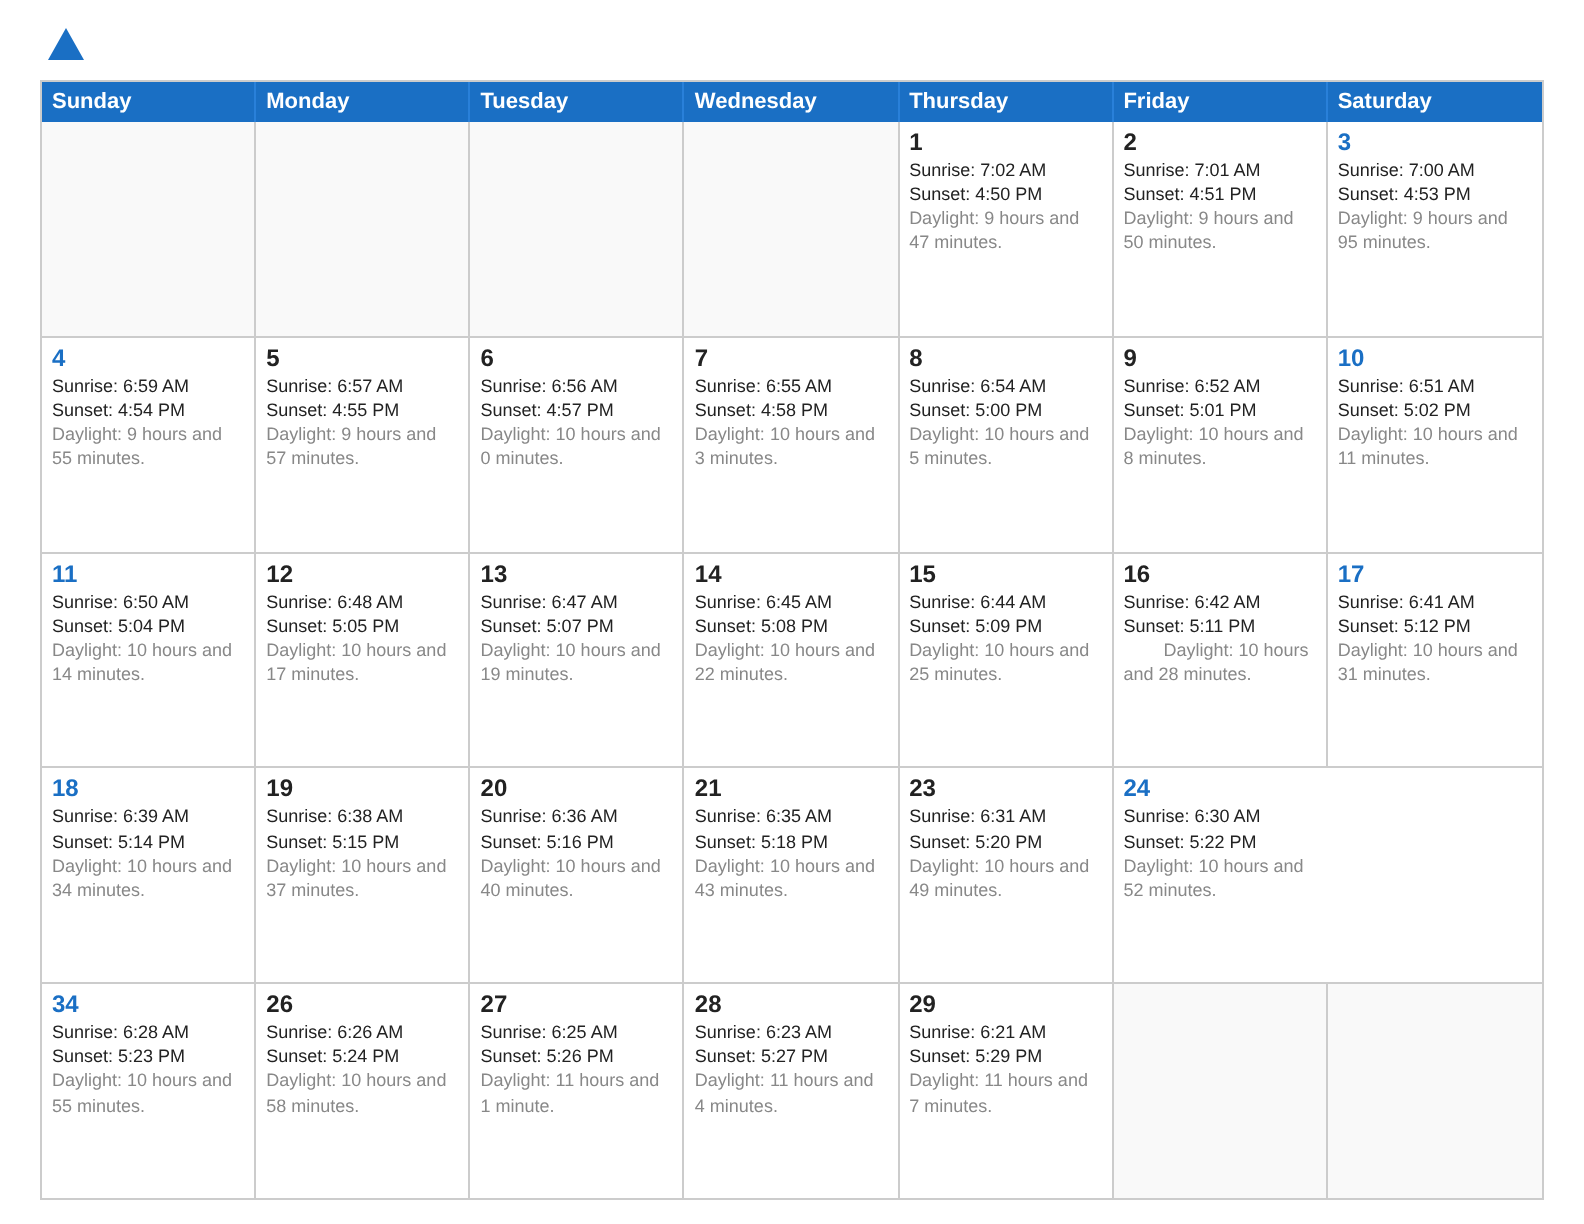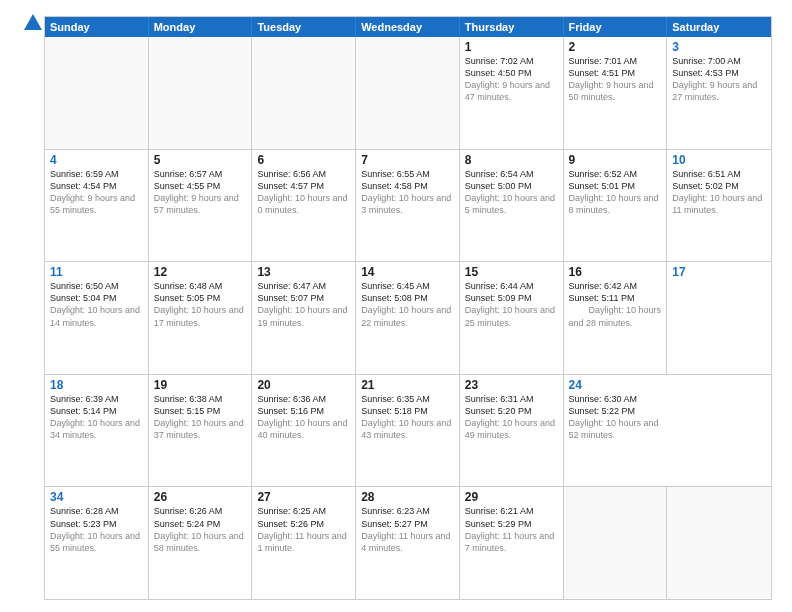--- a/index.html
+++ b/index.html
@@ -8,21 +8,21 @@
       background: #fff;
       width: 792px;
       height: 612px;
       overflow: hidden;
     }
     .page {
       width: 792px;
       height: 612px;
       padding: 16px 20px 12px 20px;
       display: flex;
-      flex-direction: row;
+      flex-direction: column;
     }
     .header {
       display: flex;
       justify-content: space-between;
       align-items: flex-start;
       margin-bottom: 10px;
     }
     .logo {
       display: flex;
       align-items: center;
@@ -141,21 +141,21 @@
           <div class="cal-cell">
             <div class="day-num">1</div>
             <div class="cell-info">Sunrise: 7:02 AM<br>Sunset: 4:50 PM<br><span style="color:#888;">Daylight: 9 hours and 47 minutes.</span></div>
           </div>
           <div class="cal-cell">
             <div class="day-num">2</div>
             <div class="cell-info">Sunrise: 7:01 AM<br>Sunset: 4:51 PM<br><span style="color:#888;">Daylight: 9 hours and 50 minutes.</span></div>
           </div>
           <div class="cal-cell saturday">
             <div class="day-num">3</div>
-            <div class="cell-info">Sunrise: 7:00 AM<br>Sunset: 4:53 PM<br><span style="color:#888;">Daylight: 9 hours and 27 minutes.</span></div>
+            <div class="cell-info">Sunrise: 7:00 AM<br>Sunset: 4:53 PM<br><span style="color:#888;">Daylight: 9 hours and 95 minutes.</span></div>
           </div>
         </div>
         <div class="cal-row">
           <div class="cal-cell sunday">
             <div class="day-num">4</div>
             <div class="cell-info">Sunrise: 6:59 AM<br>Sunset: 4:54 PM<br><span style="color:#888;">Daylight: 9 hours and 55 minutes.</span></div>
           </div>
           <div class="cal-cell">
             <div class="day-num">5</div>
             <div class="cell-info">Sunrise: 6:57 AM<br>Sunset: 4:55 PM<br><span style="color:#888;">Daylight: 9 hours and 57 minutes.</span></div>
@@ -201,20 +201,21 @@
           <div class="cal-cell">
             <div class="day-num">15</div>
             <div class="cell-info">Sunrise: 6:44 AM<br>Sunset: 5:09 PM<br><span style="color:#888;">Daylight: 10 hours and 25 minutes.</span></div>
           </div>
           <div class="cal-cell">
             <div class="day-num">16</div>
             <div class="cell-info">Sunrise: 6:42 AM<br>Sunset: 5:11 PM<br><span style="color:#888;margin-left:20px;">Daylight: 10 hours and 28 minutes.</span></div>
           </div>
           <div class="cal-cell saturday">
             <div class="day-num">17</div>
+            <div class="cell-info">Sunrise: 6:41 AM<br>Sunset: 5:12 PM<br><span style="color:#888;">Daylight: 10 hours and 31 minutes.</span></div>
           </div>
         </div>
         <div class="cal-row">
           <div class="cal-cell sunday">
             <div class="day-num">18</div>
             <div class="cell-info">Sunrise: 6:39 AM<br>Sunset: 5:14 PM<br><span style="color:#888;">Daylight: 10 hours and 34 minutes.</span></div>
           </div>
           <div class="cal-cell">
             <div class="day-num">19</div>
             <div class="cell-info">Sunrise: 6:38 AM<br>Sunset: 5:15 PM<br><span style="color:#888;">Daylight: 10 hours and 37 minutes.</span></div>

